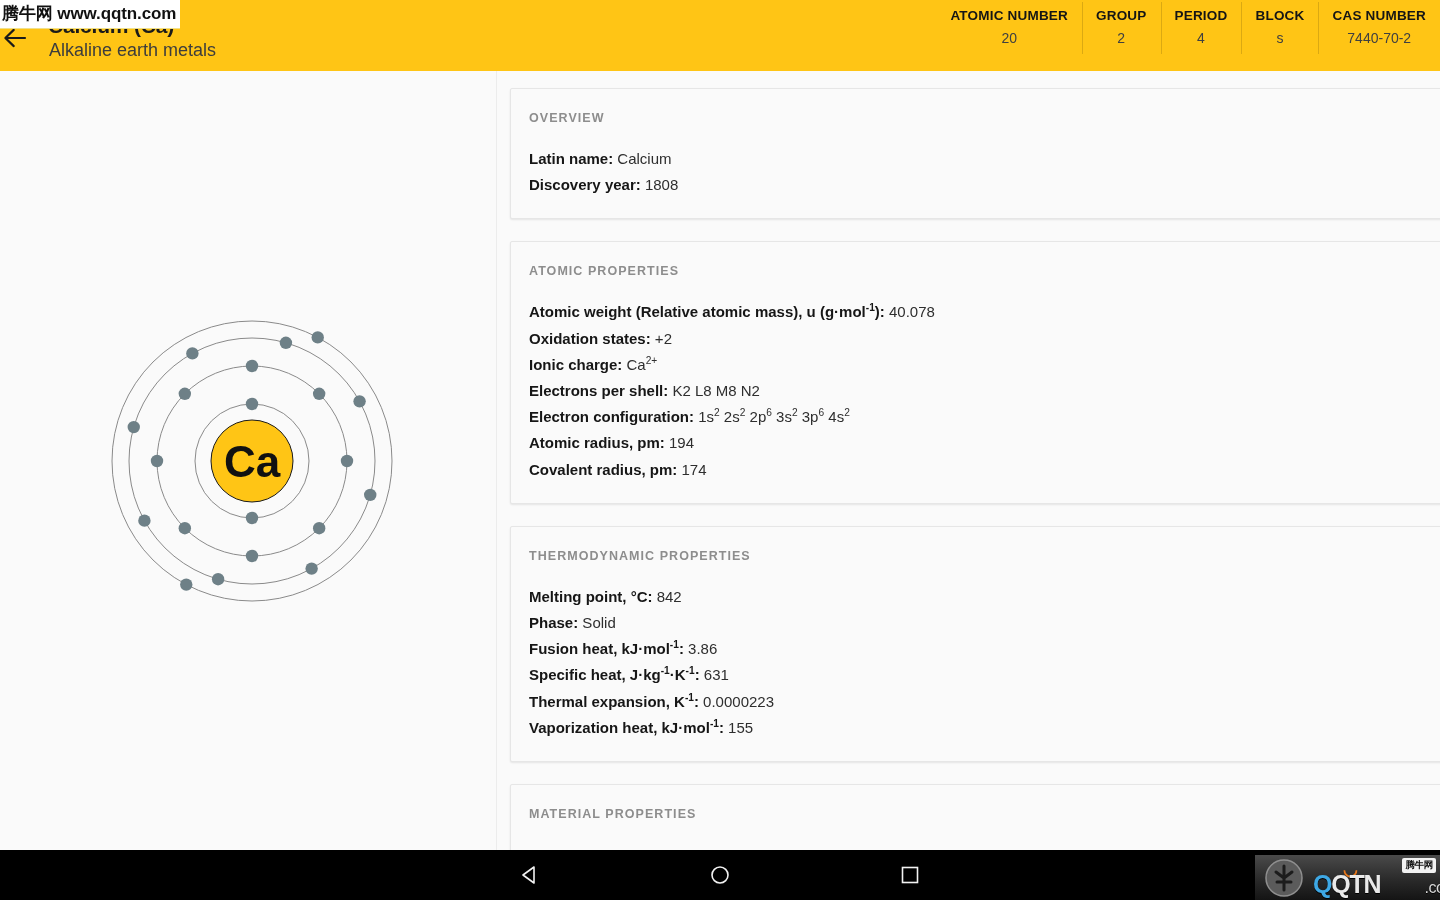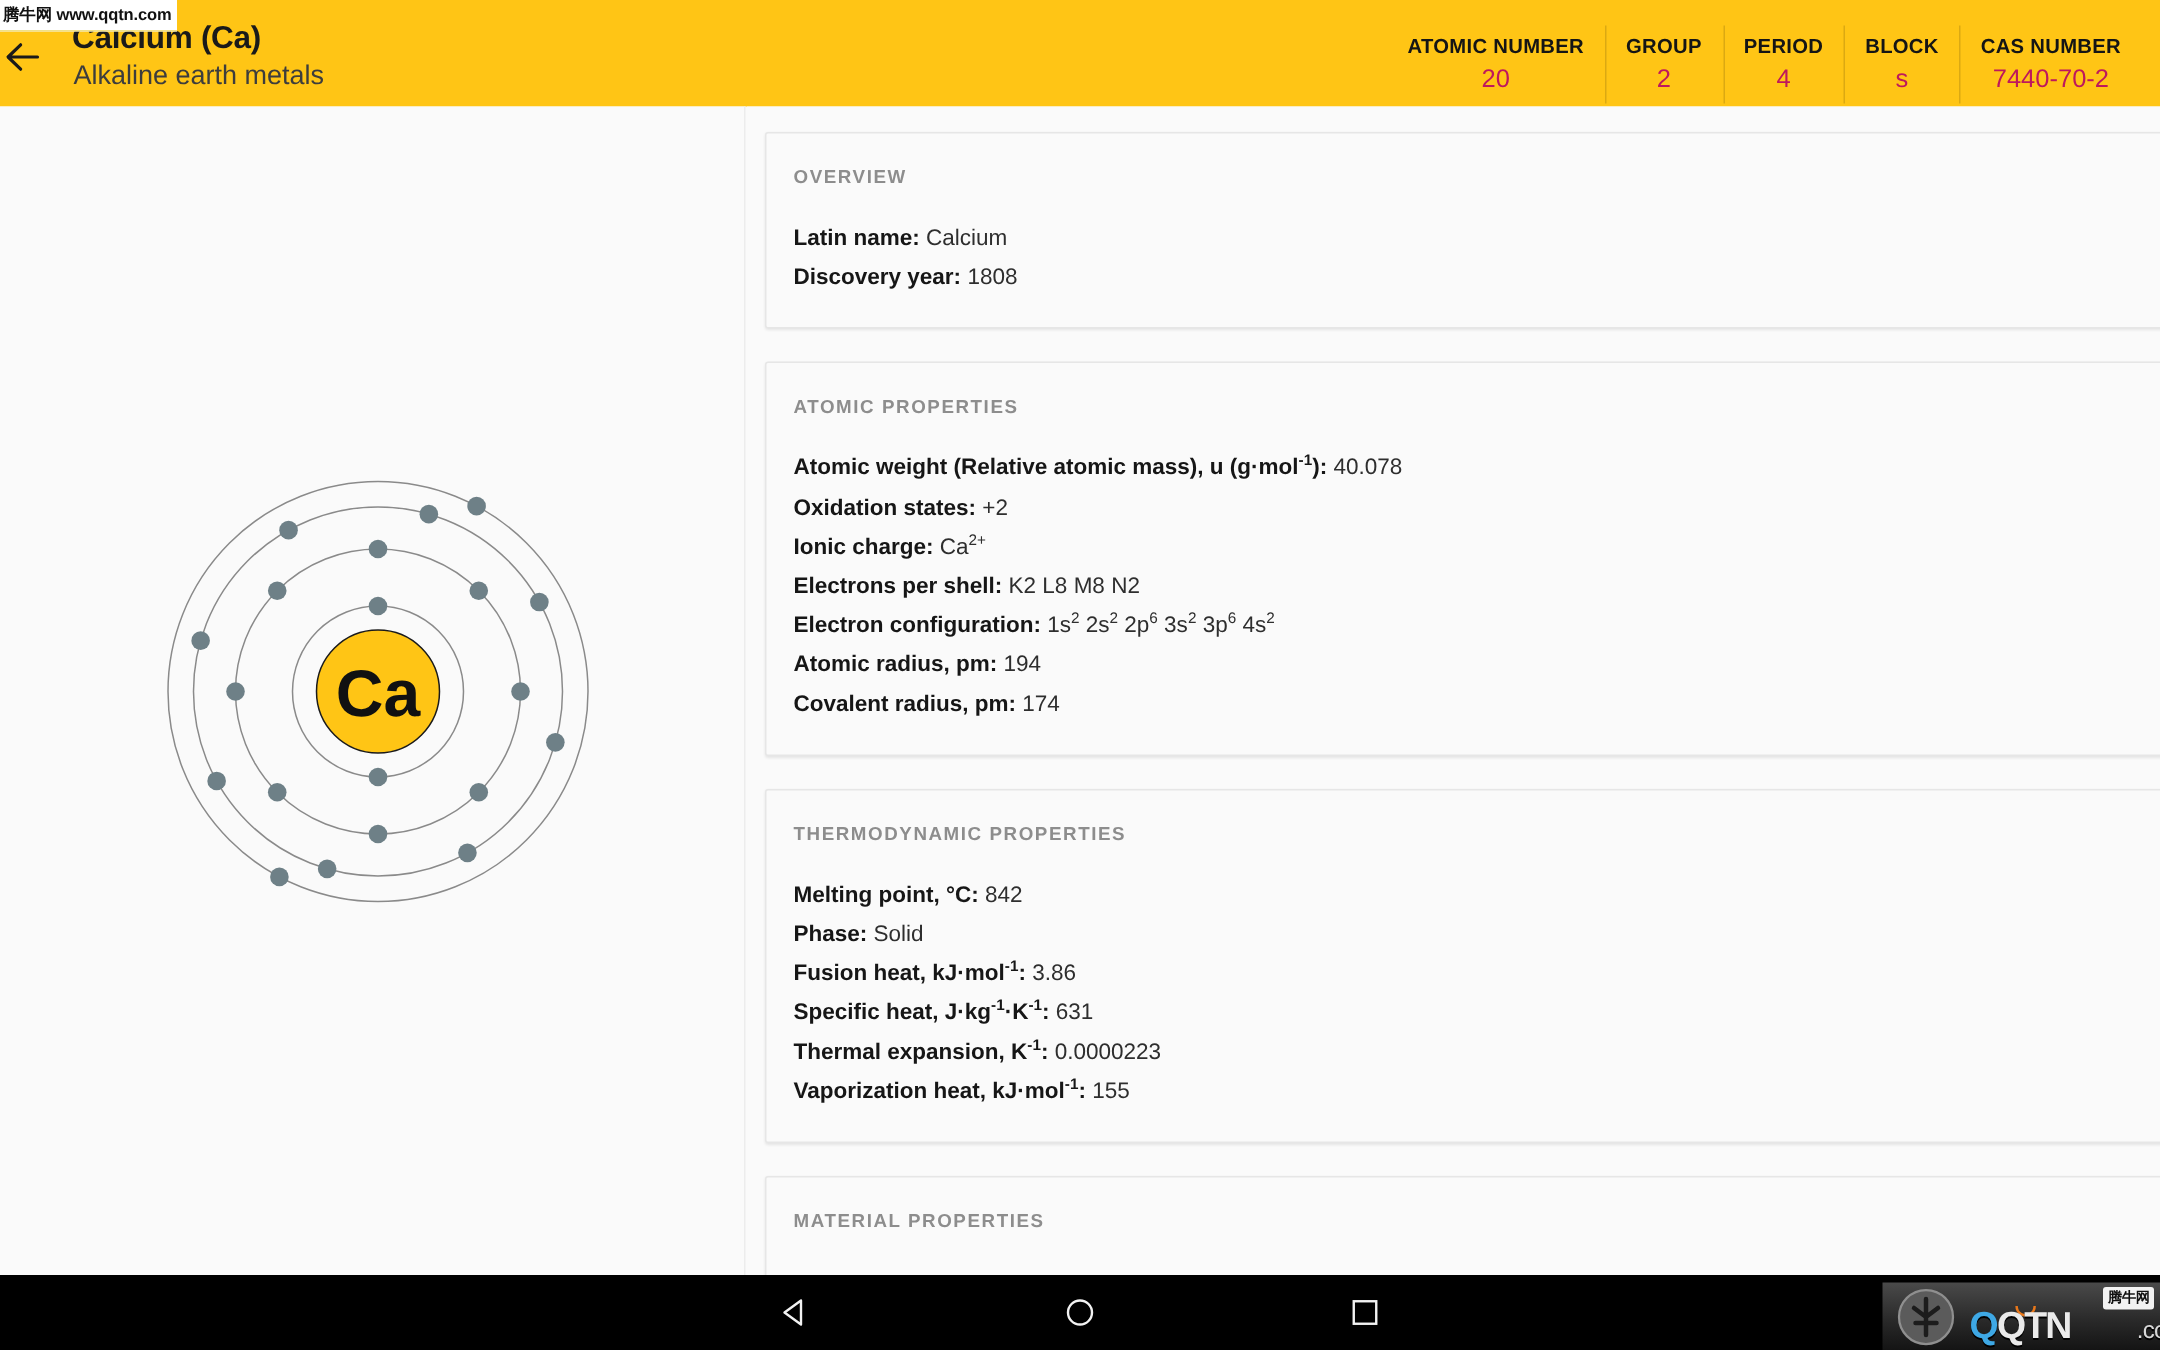--- a/index.html
+++ b/index.html
@@ -28,38 +28,37 @@
   .title-block { padding-top: 2px; }
   .el-title {
     font-size: 21px; font-weight: bold; color: #1a1a1a;
     line-height: 27px; letter-spacing: -0.2px;
   }
   .el-subtitle {
     font-size: 18px; color: #3d3d3d; line-height: 22px;
     padding-left: 1px;
   }
   .appbar-stats {
-    margin-left: auto; display: flex; align-items: flex-end; height: 71px;
-    padding-right: 12px;
+    margin-left: auto; display: flex; align-items: flex-start; height: 71px;
   }
   .stat {
     position: relative; padding: 0 14px; text-align: center;
     display: flex; flex-direction: column; justify-content: center;
     height: 56px;
   }
   .stat + .stat::before {
     content: ""; position: absolute; left: 0; top: 2px; bottom: 2px;
     width: 1px; background: rgba(0,0,0,0.14);
   }
   .stat-label {
     font-size: 13.5px; font-weight: bold; color: #151515;
     letter-spacing: 0.2px; line-height: 20px; white-space: nowrap;
   }
   .stat-value {
-    font-size: 17px; color: #be185d; line-height: 24px;
+    font-size: 14px; color: #404040; line-height: 24px;
   }
 
   
   .left-panel {
     position: absolute; top: 71px; left: 0; width: 497px; height: 779px;
     background: #fafafa; border-right: 1px solid #ececec;
   }
   .diagram-label {
     text-align: center; margin-top: 21px;
     font-size: 12.5px; font-weight: bold; color: #8d8d8d;
@@ -106,21 +105,21 @@
   .nav-slot {
     width: 190px; display: flex; align-items: center; justify-content: center;
     height: 50px; cursor: pointer;
   }
 
   
   .wm-top {
     position: absolute; top: 0; left: 0;
     background: #ffffff;
     padding: 2px 4px 3px 2px;
-    font-size: 11px; color: #111; font-weight: bold;
+    font-size: 17px; color: #111; font-weight: bold;
     letter-spacing: -0.1px;
     white-space: nowrap;
     border-bottom: 1px solid #f0e08a;
   }
   .wm-logo {
     position: absolute; right: 0; bottom: 0;
     width: 185px; height: 45px;
     background: linear-gradient(180deg,#4a4a4a 0%, #2a2a2a 55%, #141414 100%);
     overflow: hidden;
   }

